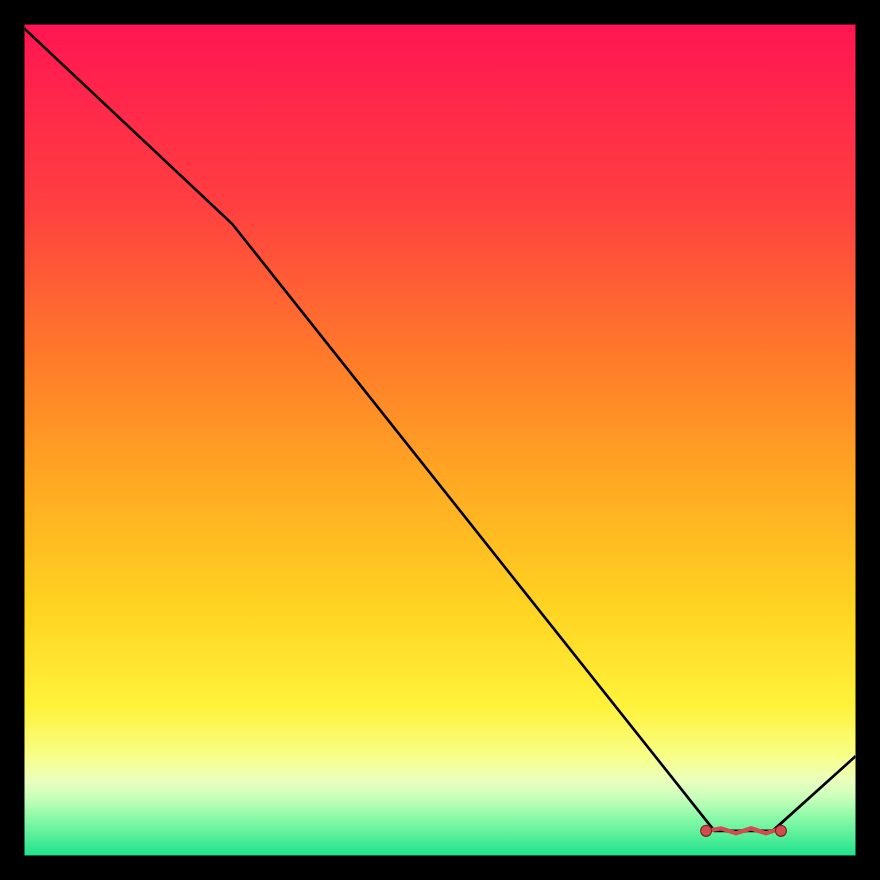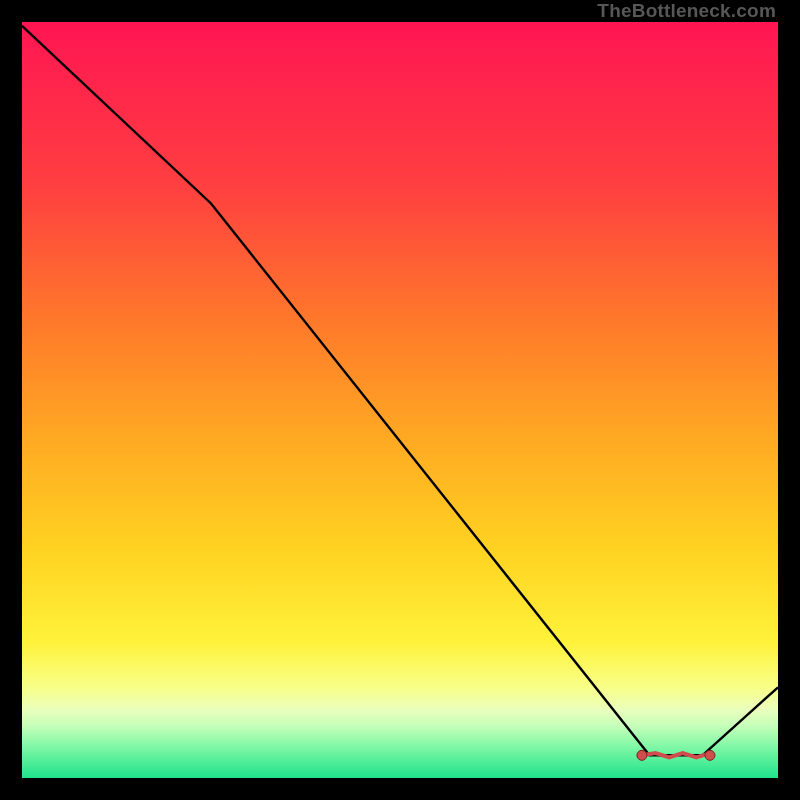--- a/index.html
+++ b/index.html
@@ -41,21 +41,20 @@
     font-weight: 700;
     letter-spacing: 0.2px;
     user-select: none;
   }
 </style>
 </head>
 <body>
 
 <div class="stage">
 
-  <div class="watermark">TheBottleneck.com</div>
 
   <div class="plot-area">
     <svg id="chart-svg" viewBox="0 0 756 756" preserveAspectRatio="none">
       <defs>
         <linearGradient id="bg-grad" x1="0" y1="0" x2="0" y2="1">
             <stop offset="0%" stop-color="#ff1552"></stop>
             <stop offset="22%" stop-color="#ff4040"></stop>
             <stop offset="40%" stop-color="#ff7a2a"></stop>
             <stop offset="55%" stop-color="#ffa923"></stop>
             <stop offset="70%" stop-color="#ffd321"></stop>

